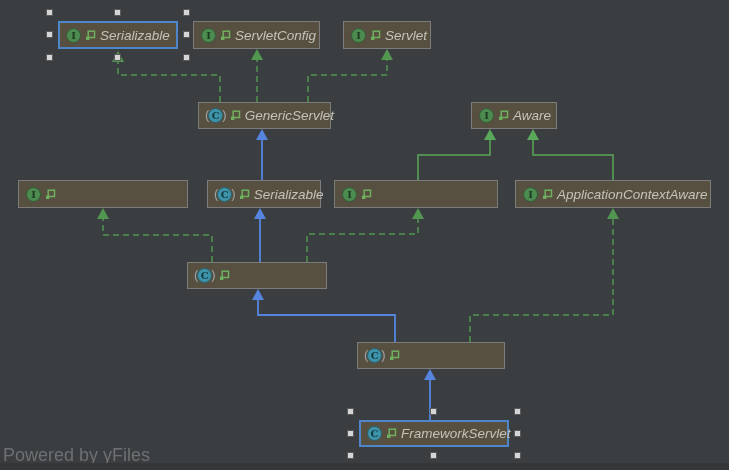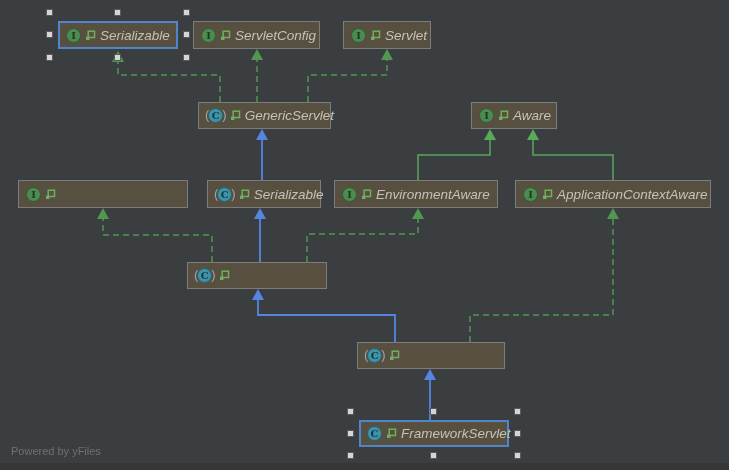--- a/index.html
+++ b/index.html
@@ -24,21 +24,21 @@
   }
   .iface{background:#4d8b51;border:1px solid #315a34;color:#1c3a1f;}
   .cls{background:#3e93a9;border:1px solid #28606f;color:#103741;}
   .paren{color:#9fa4a6;font-size:13px;flex:none;margin:0 -1px;position:relative;top:-1px;}
   .key-icon{flex:none;margin:0 4px 0 4px;}
   .label{white-space:nowrap;font-style:italic;}
   .handle{
     position:absolute;width:7px;height:7px;box-sizing:border-box;
     background:#d6d6d6;border:1px solid #5a5a5a;
   }
-  .watermark{position:absolute;left:11px;top:445px;color:#6e7173;font-size:11px;}
+  .watermark{position:absolute;left:3px;top:445px;color:#6e7173;font-size:18px;}
   .bottom-strip{position:absolute;left:0;bottom:0;width:729px;height:7px;background:#343638;}
 </style>
 </head>
 <body>
 
 <div class="canvas">
   <svg class="edges" id="edges" width="729" height="470">
       <g>
         <path d="M262 180 L262 140" fill="none" stroke="#5685e0" stroke-width="1.8"></path>
         <polygon points="262,129 256,140 268,140" fill="#5685e0"></polygon>
@@ -147,21 +147,20 @@
           <rect x="1" y="6.6" width="3.4" height="3.4" fill="#6fb05e"></rect>
         </svg>
         <span class="label">Serializable</span>
       </div>
       <div class="node" style="left: 334px; top: 180px; width: 164px; height: 28px;">
         <span class="type-icon iface">I</span>
         <svg class="key-icon" width="11" height="11">
           <rect x="3.2" y="1.2" width="6.3" height="6.3" fill="none" stroke="#6fb05e" stroke-width="1.5"></rect>
           <rect x="1" y="6.6" width="3.4" height="3.4" fill="#6fb05e"></rect>
         </svg>
-        <span class="label">EnvironmentAware</span>
       </div>
       <div class="node" style="left: 515px; top: 180px; width: 196px; height: 28px;">
         <span class="type-icon iface">I</span>
         <svg class="key-icon" width="11" height="11">
           <rect x="3.2" y="1.2" width="6.3" height="6.3" fill="none" stroke="#6fb05e" stroke-width="1.5"></rect>
           <rect x="1" y="6.6" width="3.4" height="3.4" fill="#6fb05e"></rect>
         </svg>
         <span class="label">ApplicationContextAware</span>
       </div>
       <div class="node" style="left: 187px; top: 262px; width: 140px; height: 27px;">

